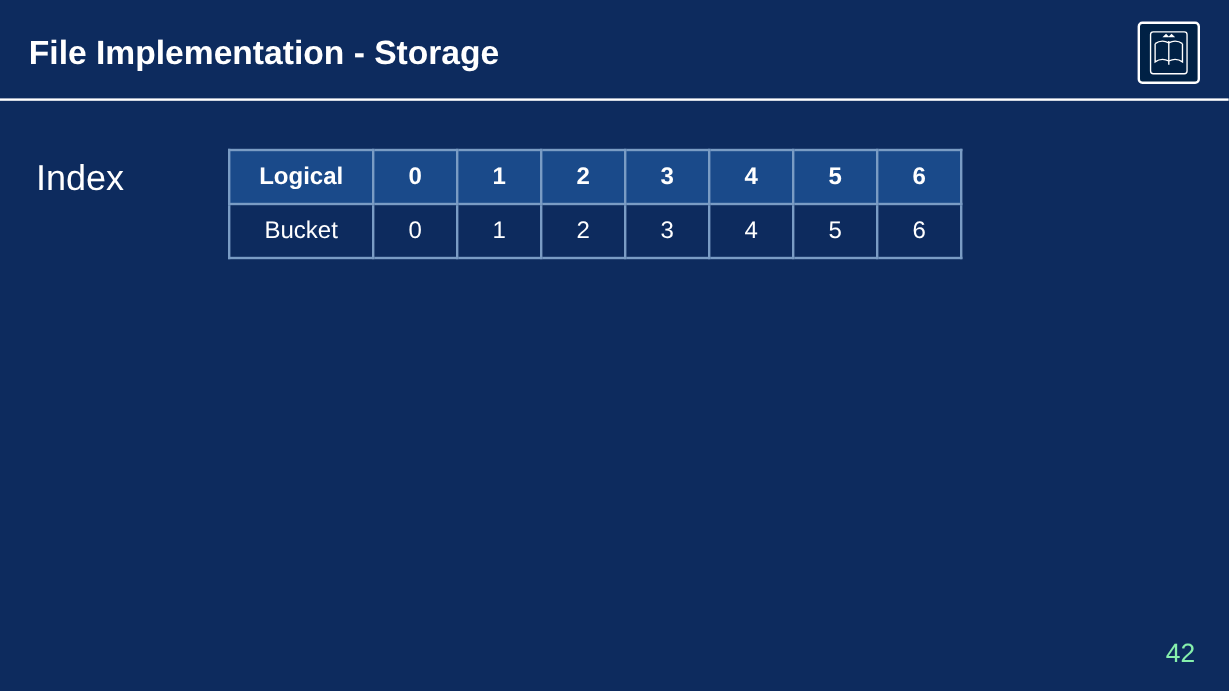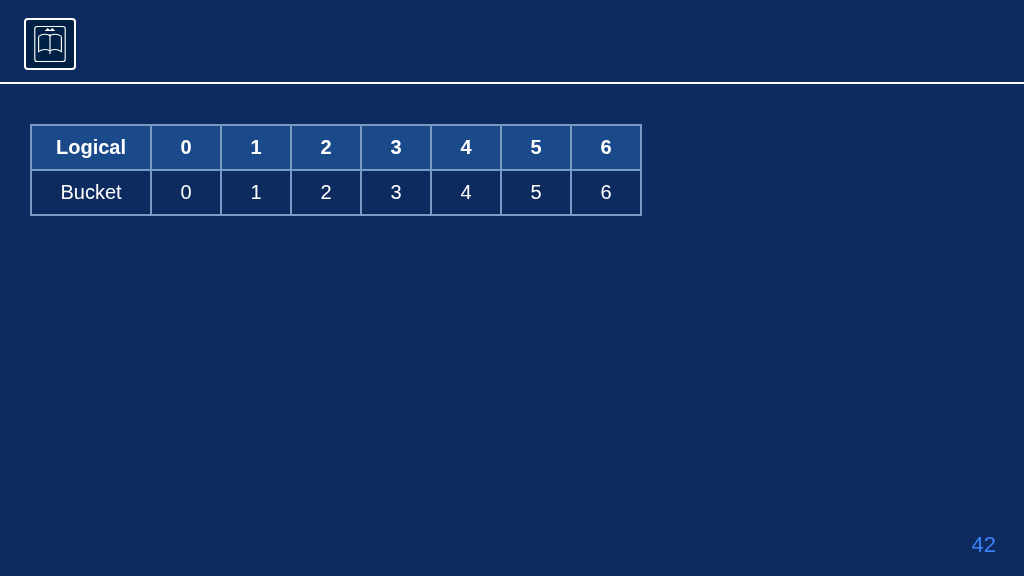--- a/index.html
+++ b/index.html
@@ -107,44 +107,46 @@
     table tbody td.row-label {
       font-weight: normal;
       color: #ffffff;
     }
 
     .page-number {
       position: absolute;
       bottom: 18px;
       right: 28px;
       font-size: 22px;
-      color: #3b82f6;
+      color: #86efac;
     }
   </style>
 </head>
 <body>
 
 <div class="header">
+  <h1 class="header-title">File Implementation - Storage</h1>
   <div class="ubc-logo">
     <svg viewBox="0 0 50 50" xmlns="http://www.w3.org/2000/svg">
 
       <rect x="5" y="2" width="40" height="46" rx="3" fill="#002145" stroke="#ffffff" stroke-width="1.5"></rect>
 
       <line x1="25" y1="12" x2="25" y2="38" stroke="#ffffff" stroke-width="1.5"></line>
       <path d="M10 15 Q17 10 25 14" stroke="#ffffff" stroke-width="1.5" fill="none"></path>
       <path d="M40 15 Q33 10 25 14" stroke="#ffffff" stroke-width="1.5" fill="none"></path>
       <path d="M10 15 L10 35 Q17 30 25 34" stroke="#ffffff" stroke-width="1.5" fill="none"></path>
       <path d="M40 15 L40 35 Q33 30 25 34" stroke="#ffffff" stroke-width="1.5" fill="none"></path>
 
       <polygon points="18,8 22,4 25,7 28,4 32,8" fill="#ffffff"></polygon>
     </svg>
   </div>
 </div>
 
 <div class="content">
+  <div class="index-label">Index</div>
 
   <div class="table-container">
     <table>
       <thead>
         <tr>
           <th class="row-label">Logical</th>
           <th>0</th>
           <th>1</th>
           <th>2</th>
           <th>3</th>

